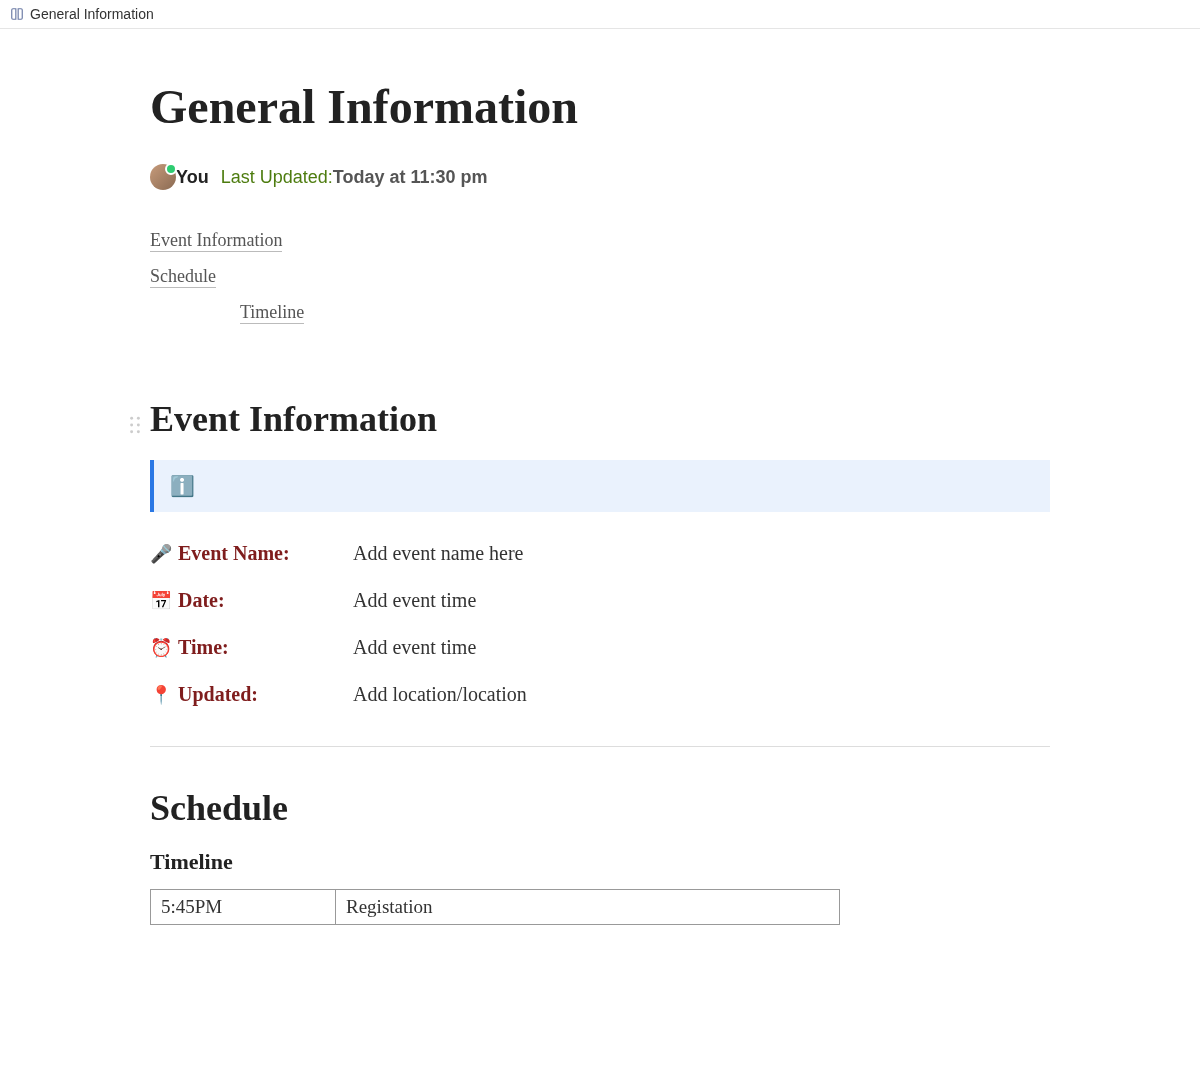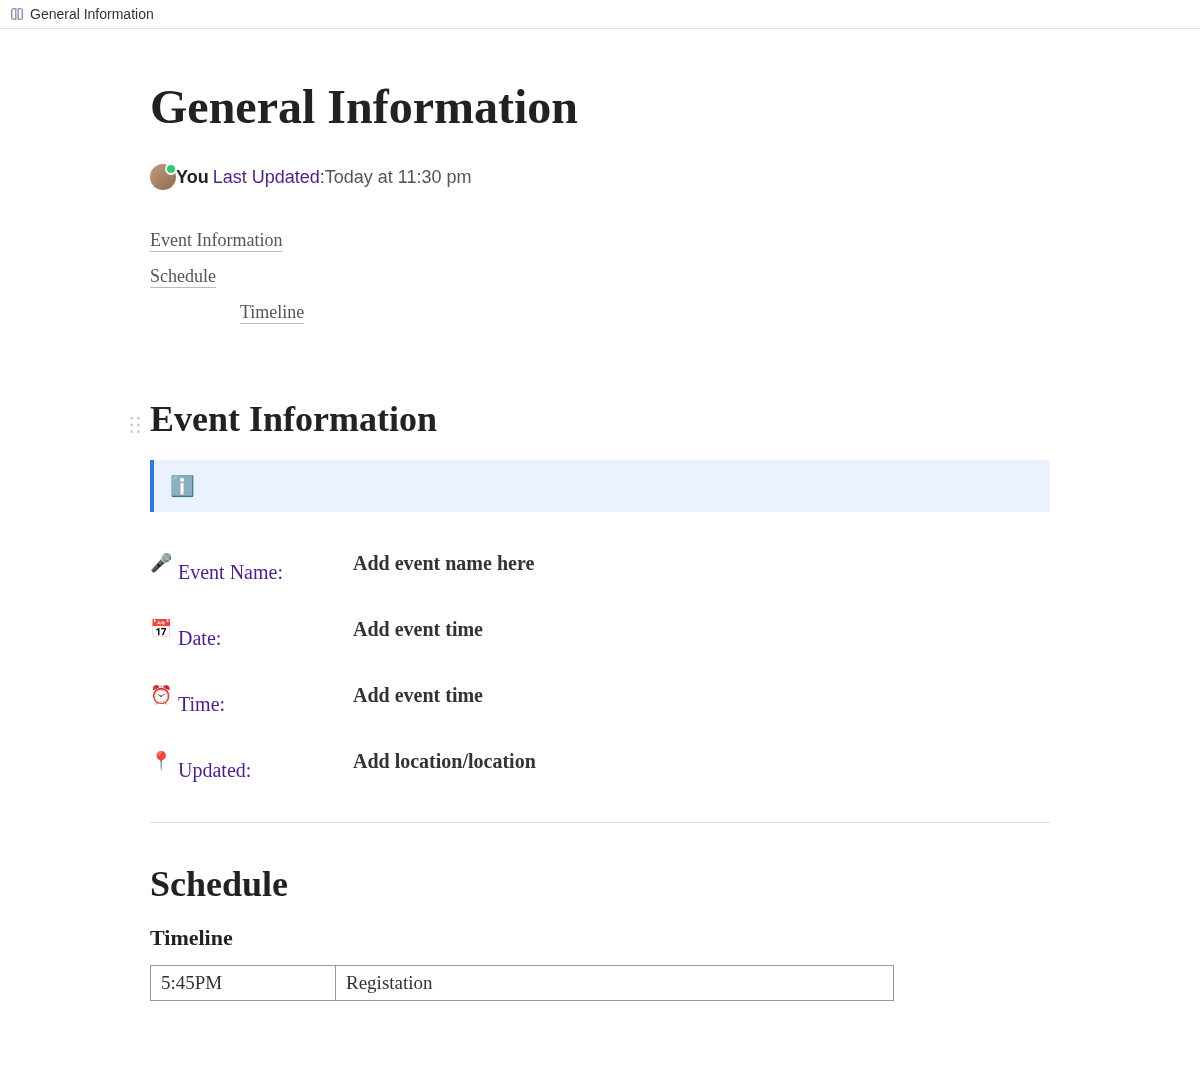--- a/index.html
+++ b/index.html
@@ -54,22 +54,22 @@
   .avatar::after {
     content:"";
     position:absolute;
     top:-1px; right:-1px;
     width:8px; height:8px;
     background:#2ecc71;
     border:2px solid #fff;
     border-radius:50%;
   }
   .author { font-weight:600; color:#222; }
-  .updated-label { color:#4c1d95; margin-left:4px;}
-  .updated-time { color:#555; font-weight:400;}
+  .updated-label { color:#4d7c0f; margin-left:12px;}
+  .updated-time { color:#555; font-weight:700;}
   .toc-label {
     font-family: -apple-system, BlinkMacSystemFont, "Segoe UI", Arial, sans-serif;
     font-size: 13px;
     color: #aaa;
     margin-bottom: 10px;
   }
   .toc a {
     display:inline-block;
     color:#555;
     text-decoration:none;
@@ -113,43 +113,41 @@
     display:flex;
     align-items:center;
     font-size:20px;
     margin: 24px 0;
   }
   .field-row .fld-icon {
     width:28px;
     font-size:18px;
   }
   .field-row .fld-label {
-    font-weight:400;
+    font-weight:700;
     width:175px;
-    color:#4c1d95;
-    margin-top:19px;
+    color:#7f1d1d;
   }
   .field-row .fld-value {
     color:#333;
-    font-weight:bold;
   }
   hr.divider {
     border:none;
     border-top:1px solid #ddd;
     margin:40px 0;
   }
   h3.subheading {
     font-size:22px;
     font-weight:700;
     margin:10px 0 14px 0;
     color:#222;
   }
   table.schedule {
     border-collapse:collapse;
-    width:744px;
+    width:690px;
     font-size:19px;
   }
   table.schedule td {
     border:1px solid #999;
     padding:6px 10px;
   }
   table.schedule td:first-child { width:185px; }
 </style>
 </head>
 <body>

